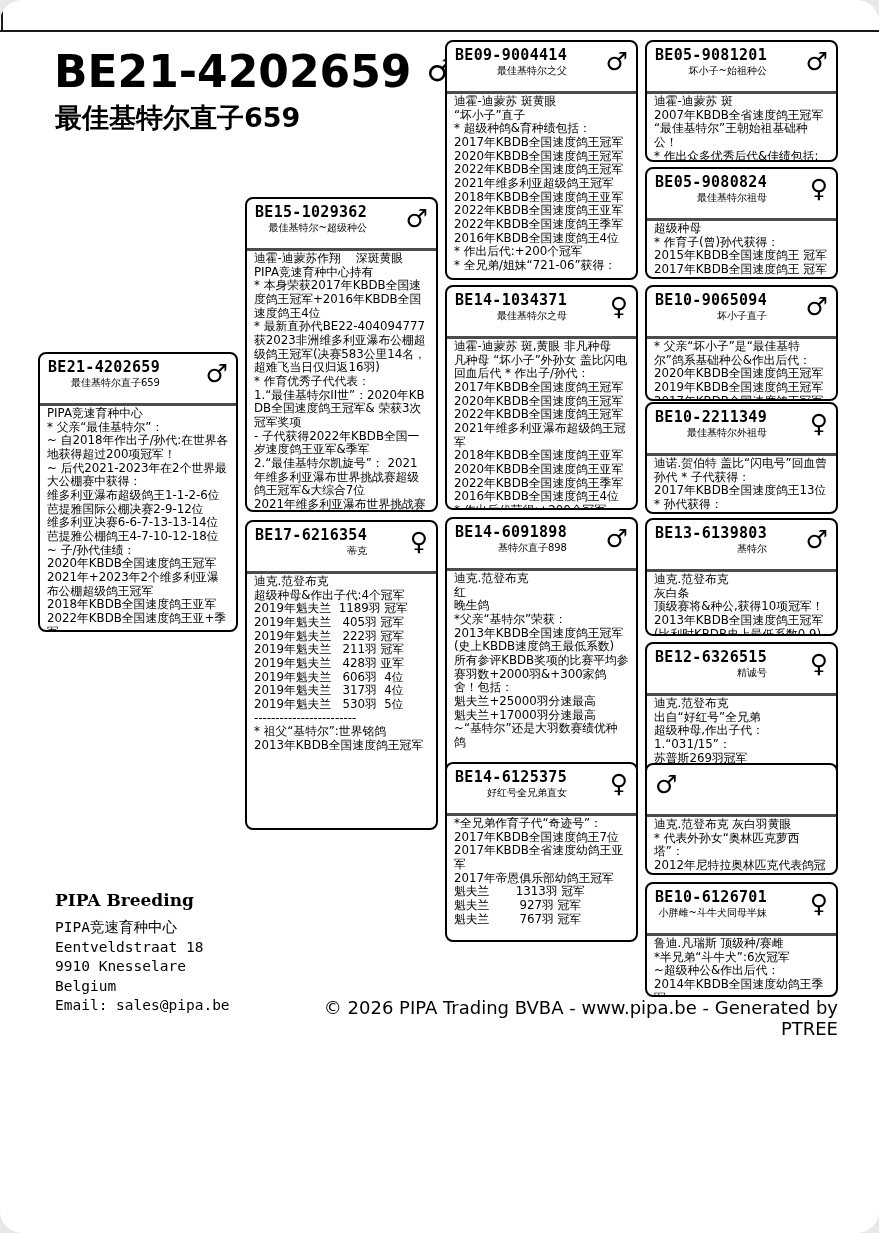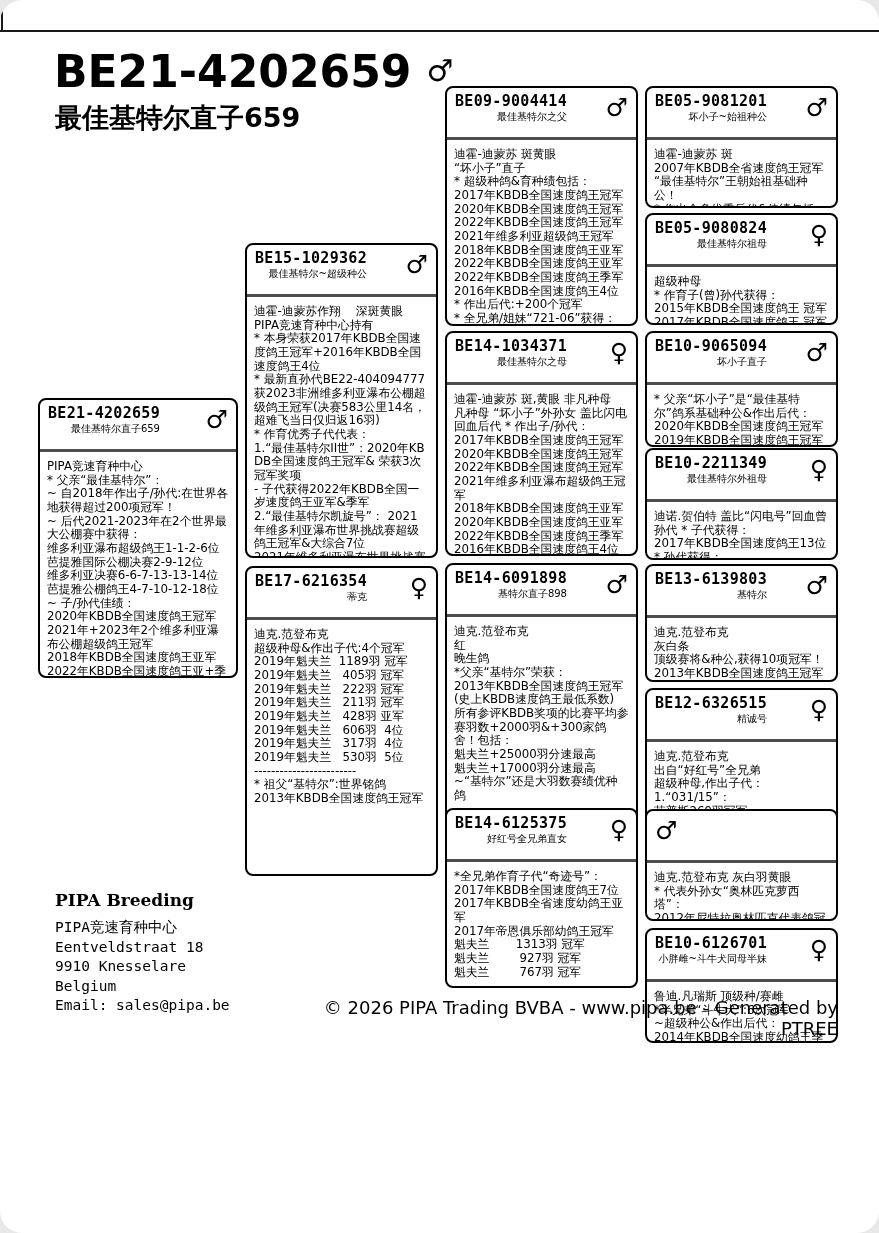--- a/index.html
+++ b/index.html
@@ -11,34 +11,34 @@
   .top-rule { position:absolute; left:0; top:30px; width:879px; height:2px; background:#1a1a1a; }
   .left-tick { position:absolute; left:1px; top:0; width:2px; height:32px; background:#1a1a1a; }
 
   .main-title { position:absolute; left:54px; top:46px; white-space:nowrap; }
   .main-ring { font-size:44px; font-weight:bold; letter-spacing:0px; }
   .main-sex { font-size:30px; font-weight:bold; margin-left:10px; vertical-align:6px; }
   .main-subtitle { position:absolute; left:55px; top:100px; font-size:27px; font-weight:bold; }
 
   .box {
     position:absolute; box-sizing:border-box; background:#fff;
-    border:2px solid #000; border-radius:8px; overflow:hidden;margin-top:46px;
+    border:2px solid #000; border-radius:8px; overflow:hidden;
   }
   .box-header {
     display:flex; justify-content:space-between; align-items:flex-start;
     padding:4px 8px 2px 8px; border-bottom:3px solid #4d4d4d; min-height:43px;
   }
   .box-ring {
     font-family:"DejaVu Sans Mono", monospace; font-weight:bold;
     font-size:15px; letter-spacing:0.3px; line-height:1.2;
   }
   .box-name { font-size:10px; line-height:1.25; margin-top:1px;text-align:right; }
   .box-sex { font-size:25px; font-weight:bold; line-height:1; margin-top:3px; flex:none; }
   .box-body {
-    padding:8px 7px 4px 7px; font-size:11.8px; line-height:1.16;
+    padding:1px 7px 4px 7px; font-size:11.8px; line-height:1.16;
     white-space:pre-wrap; word-break:break-all;
   }
 
   .breeder { position:absolute; left:55px; top:890px; }
   .breeder-name { font-family:"DejaVu Serif", serif; font-weight:bold; font-size:17px; margin-bottom:8px; }
   .breeder-address { font-family:"DejaVu Sans Mono", monospace; font-size:14.5px; line-height:19.5px; white-space:pre-line; }
 
   .footer { position:absolute; left:300px; top:997px; width:538px; text-align:right; font-size:18px; }
 </style>
 </head>

